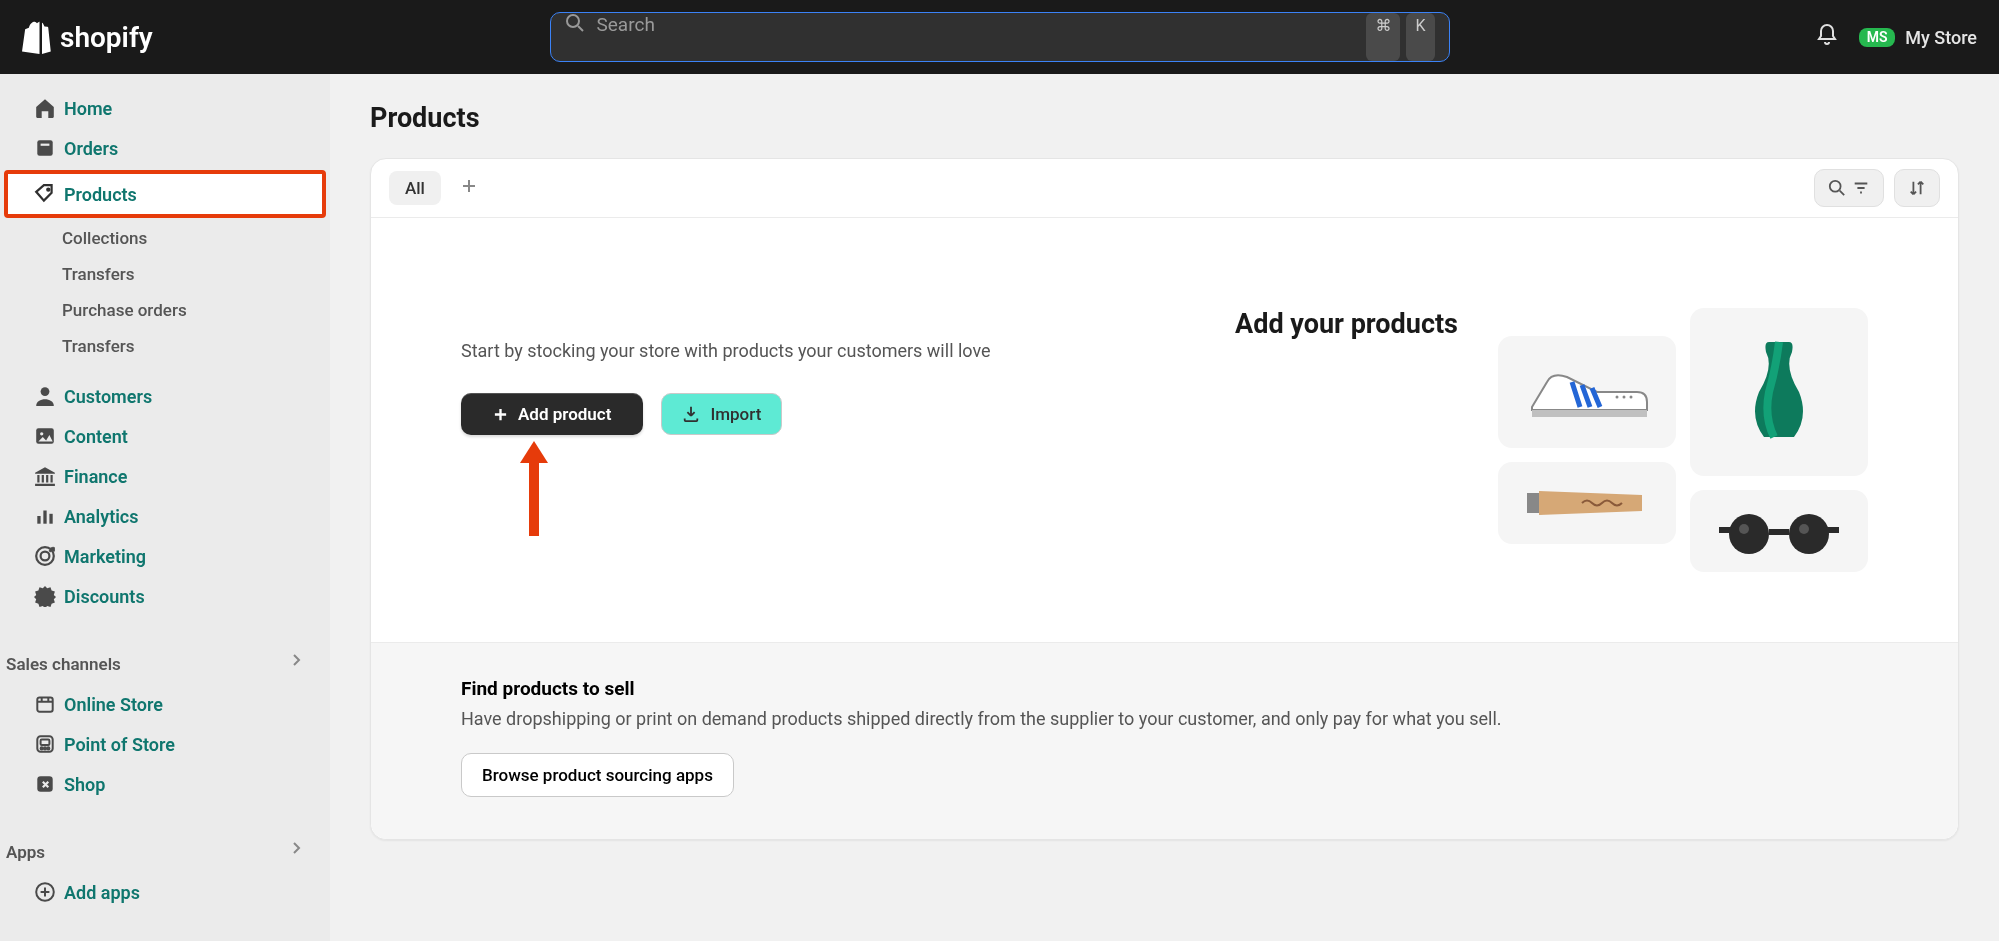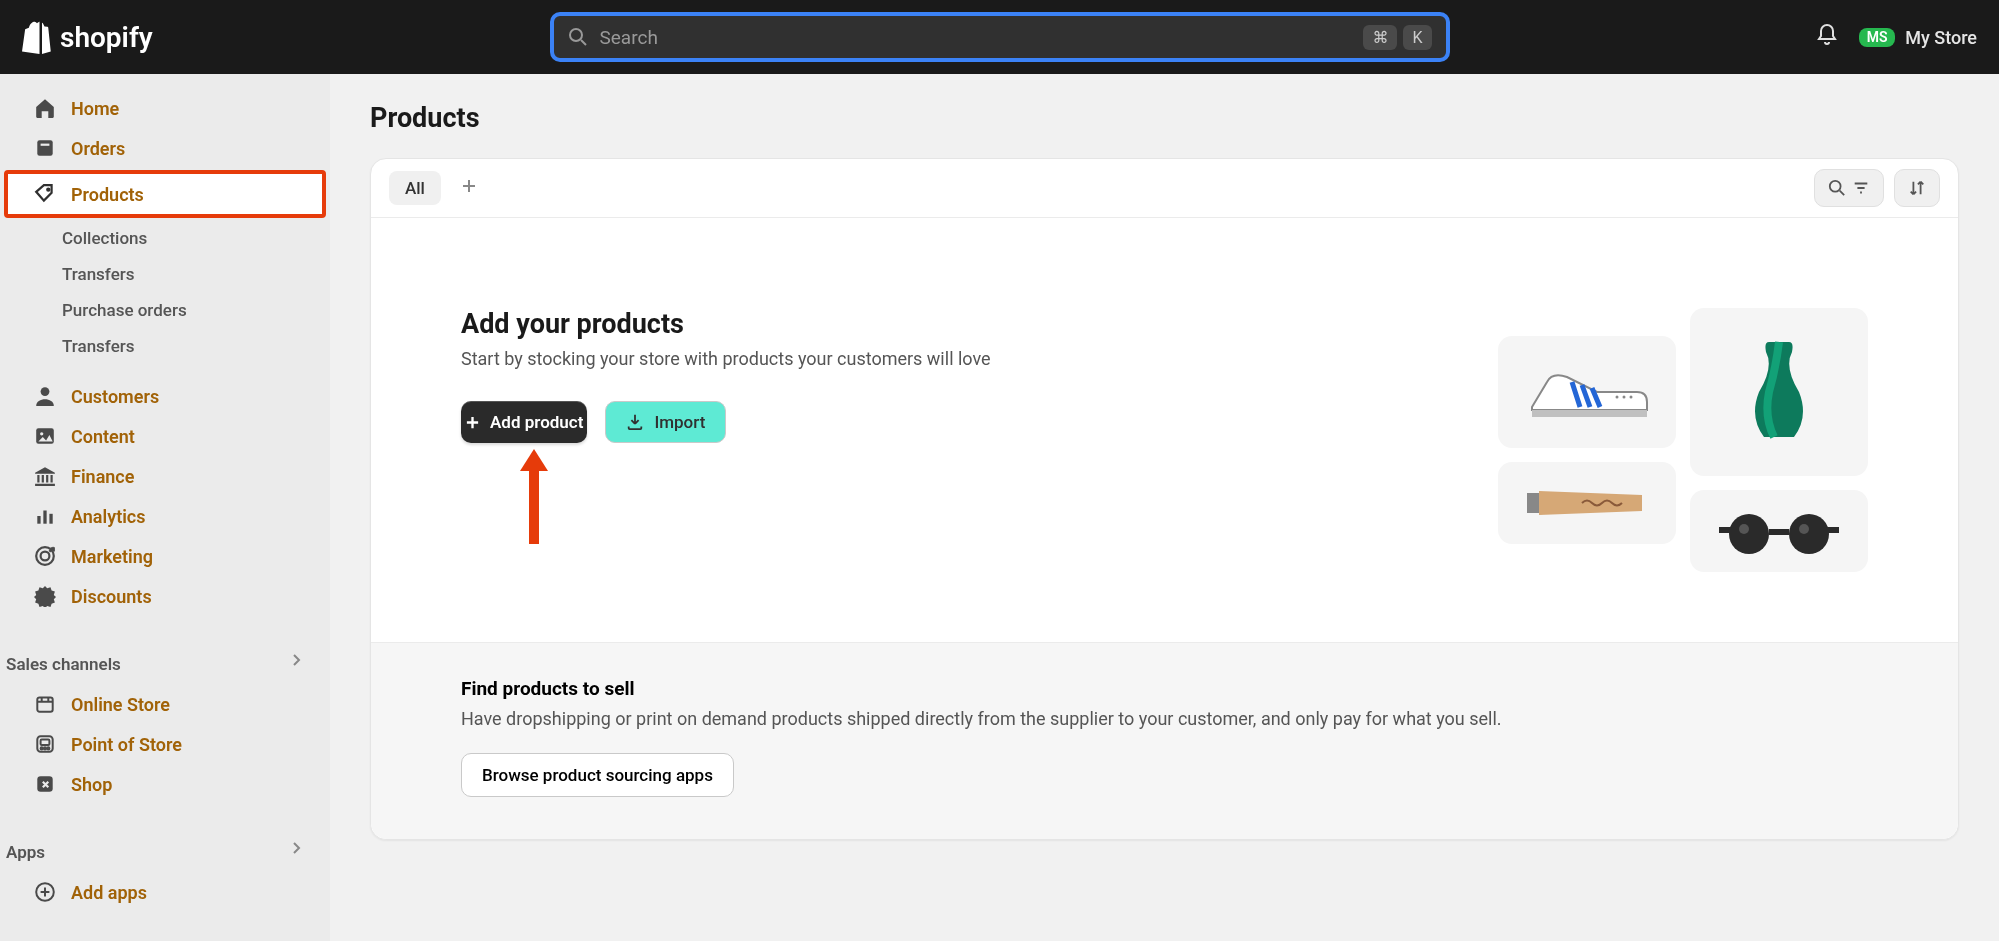--- a/index.html
+++ b/index.html
@@ -3,59 +3,59 @@
   <meta charset="utf-8">
   <style>
     * { margin: 0; padding: 0; box-sizing: border-box; font-family: -apple-system, BlinkMacSystemFont, "Segoe UI", Roboto, sans-serif; }
     body { background: #f1f1f1; width: 1999px; height: 941px; overflow: hidden; }
     
     
     .topbar { background: #1a1a1a; height: 74px; display: flex; align-items: center; padding: 4px 22px; position: relative; }
     .logo { display: flex; align-items: center; gap: 8px; color: #fff; font-size: 28px; font-weight: 600; }
     .logo svg { fill: #fff; }
     .search-wrap { position: absolute; left: 50%; transform: translateX(-50%); width: 900px; }
-    .search { background: #303030; border: 4px solid #3b82f6; border-radius: 10px; height: 50px; display: flex; align-items: center; padding: 0 14px; color: #8a8a8a; }
+    .search { background: #303030; border: 1px solid #3b82f6; border-radius: 10px; height: 50px; display: flex; padding: 0 14px; color: #8a8a8a; }
     .search svg { margin-right: 12px; }
     .search-text { flex: 1; font-size: 19px; color: #999; }
     .kbd { background: #4a4a4a; color: #ccc; border-radius: 6px; padding: 3px 9px; font-size: 16px; margin-left: 6px; }
     .topbar-right { margin-left: auto; display: flex; align-items: center; gap: 20px; }
     .bell { color: #e0e0e0; }
     .avatar { background: #26b84f; color: #fff; width: 36px; height: 19px; border-radius: 8px; display: flex; align-items: center; justify-content: center; font-size: 14px; font-weight: 600; }
     .store-name { color: #e5e5e5; font-size: 18px; font-weight: 500; }
     
     
     .wrap { display: flex; height: calc(100% - 74px); }
     .sidebar { width: 330px; background: #ebebeb; padding-top: 14px; overflow-y: auto; }
     .main { flex: 1; padding: 28px 40px; overflow-y: auto; }
     
     
-    .nav-item { display: flex; align-items: center; gap: 15px; padding: 9px 26px; color: #a16207; font-size: 18px; font-weight: 600; cursor: pointer; border-radius: 10px; margin: 0 8px; }
+    .nav-item { display: flex; align-items: center; gap: 8px; padding: 9px 26px; color: #0f766e; font-size: 18px; font-weight: 600; cursor: pointer; border-radius: 10px; margin: 0 8px; }
     .nav-item svg { width: 22px; height: 22px; flex-shrink: 0; }
     .nav-sub { padding-left: 62px; color: #555; font-size: 17px; font-weight: 500; padding-top: 8px; padding-bottom: 8px; cursor: pointer; }
     .highlight-box { border: 4px solid #e63b0a; border-radius: 4px; margin: 2px 4px; }
     .highlight-box .nav-item { margin: 0; border-radius: 0; background: #fff; }
     .nav-section { display: flex; align-items: center; justify-content: space-between; padding: 10px 26px 10px 6px; color: #555; font-size: 17px; font-weight: 600; margin-top: 20px; }
     .nav-section-label { padding-left: 0; margin-top: 8px; }
     .chevron { color: #888; }
     
     
     .page-title { font-size: 27px; font-weight: 700; color: #1a1a1a; margin-bottom: 24px; }
     .card { background: #fff; border-radius: 16px; box-shadow: 0 1px 2px rgba(0,0,0,0.06); border: 1px solid #e5e5e5; }
     .card-tabs { display: flex; align-items: center; padding: 10px 18px; gap: 10px; border-bottom: 1px solid #ebebeb; }
     .tab { background: #f0f0f0; padding: 7px 16px; border-radius: 8px; font-size: 17px; color: #333; font-weight: 500; cursor: pointer; text-align: center; }
     .tab-add { padding: 6px 10px; color: #888; cursor: pointer; }
     .card-tabs-right { margin-left: auto; display: flex; gap: 10px; }
     .icon-btn { background: #f0f0f0; border: 1px solid #e0e0e0; border-radius: 10px; padding: 9px 13px; display: flex; align-items: center; gap: 6px; cursor: pointer; color: #555; }
     
     .empty-body { padding: 90px 90px 70px; display: flex; gap: 40px; }
     .empty-left { flex: 1; }
-    .empty-h { font-size: 27px; font-weight: 700; color: #1a1a1a; margin-bottom: 8px; }
+    .empty-h { font-size: 27px; font-weight: 700; color: #1a1a1a; margin-bottom: 0; text-align: right; }
     .empty-p { font-size: 18px; color: #555; margin-bottom: 32px; }
     .btn-row { display: flex; gap: 18px; align-items: center; position: relative; }
-    .btn-primary { background: #2a2a2a; color: #fff; border-radius: 10px; padding: 11px 4px; font-size: 17px; font-weight: 600; display: flex; align-items: center; gap: 10px; cursor: pointer; border: none; box-shadow: 0 1px 0 rgba(255,255,255,0.2) inset, 0 2px 3px rgba(0,0,0,0.15); }
+    .btn-primary { background: #2a2a2a; color: #fff; border-radius: 10px; padding: 11px 32px; font-size: 17px; font-weight: 600; display: flex; align-items: center; gap: 10px; cursor: pointer; border: none; box-shadow: 0 1px 0 rgba(255,255,255,0.2) inset, 0 2px 3px rgba(0,0,0,0.15); }
     .btn-secondary { background: #5eead4; color: #303030; border: 1px solid #c9c9c9; border-radius: 10px; padding: 10px 20px; font-size: 17px; font-weight: 500; display: flex; align-items: center; gap: 10px; cursor: pointer; }
     .arrow-annot { position: absolute; left: 55px; top: 48px; color: #e63b0a; }
     
     .illus-grid { display: grid; grid-template-columns: 1fr 1fr; gap: 14px; }
     .illus { background: #f5f5f5; border-radius: 14px; width: 178px; height: 112px; display: flex; align-items: center; justify-content: center; }
     .illus.tall { height: 168px; }
     .card-footer { background: #f6f6f6; padding: 34px 90px 42px; border-top: 1px solid #ebebeb; border-radius: 0 0 16px 16px; }
     .footer-h { font-size: 19px; font-weight: 700; margin-bottom: 8px; }
     .footer-p { font-size: 18px; color: #555; margin-bottom: 24px; }
     .btn-outline { background: #fff; border: 1px solid #c9c9c9; border-radius: 10px; padding: 11px 20px; font-size: 17px; font-weight: 500; cursor: pointer; }

